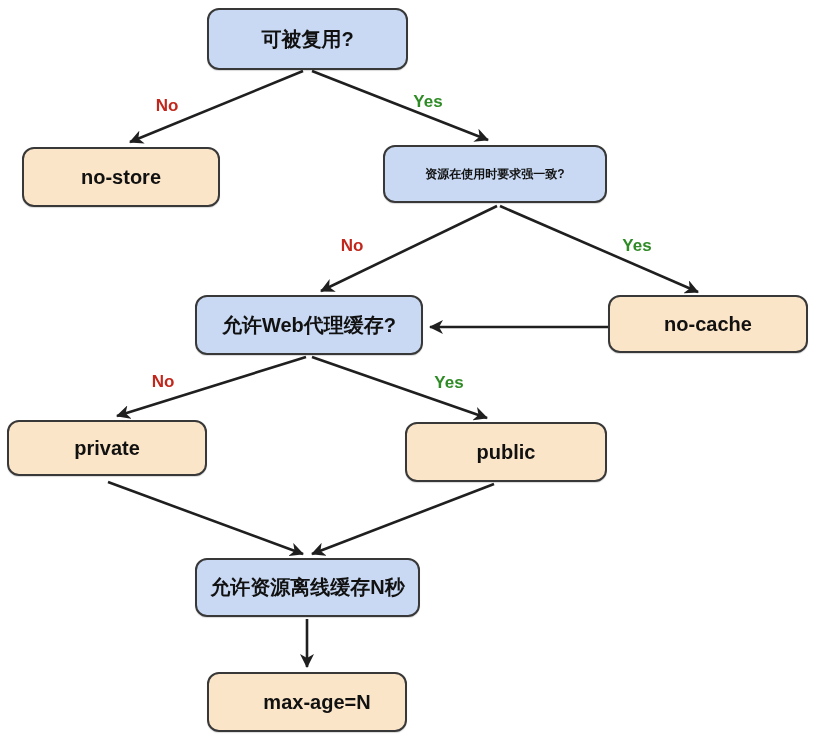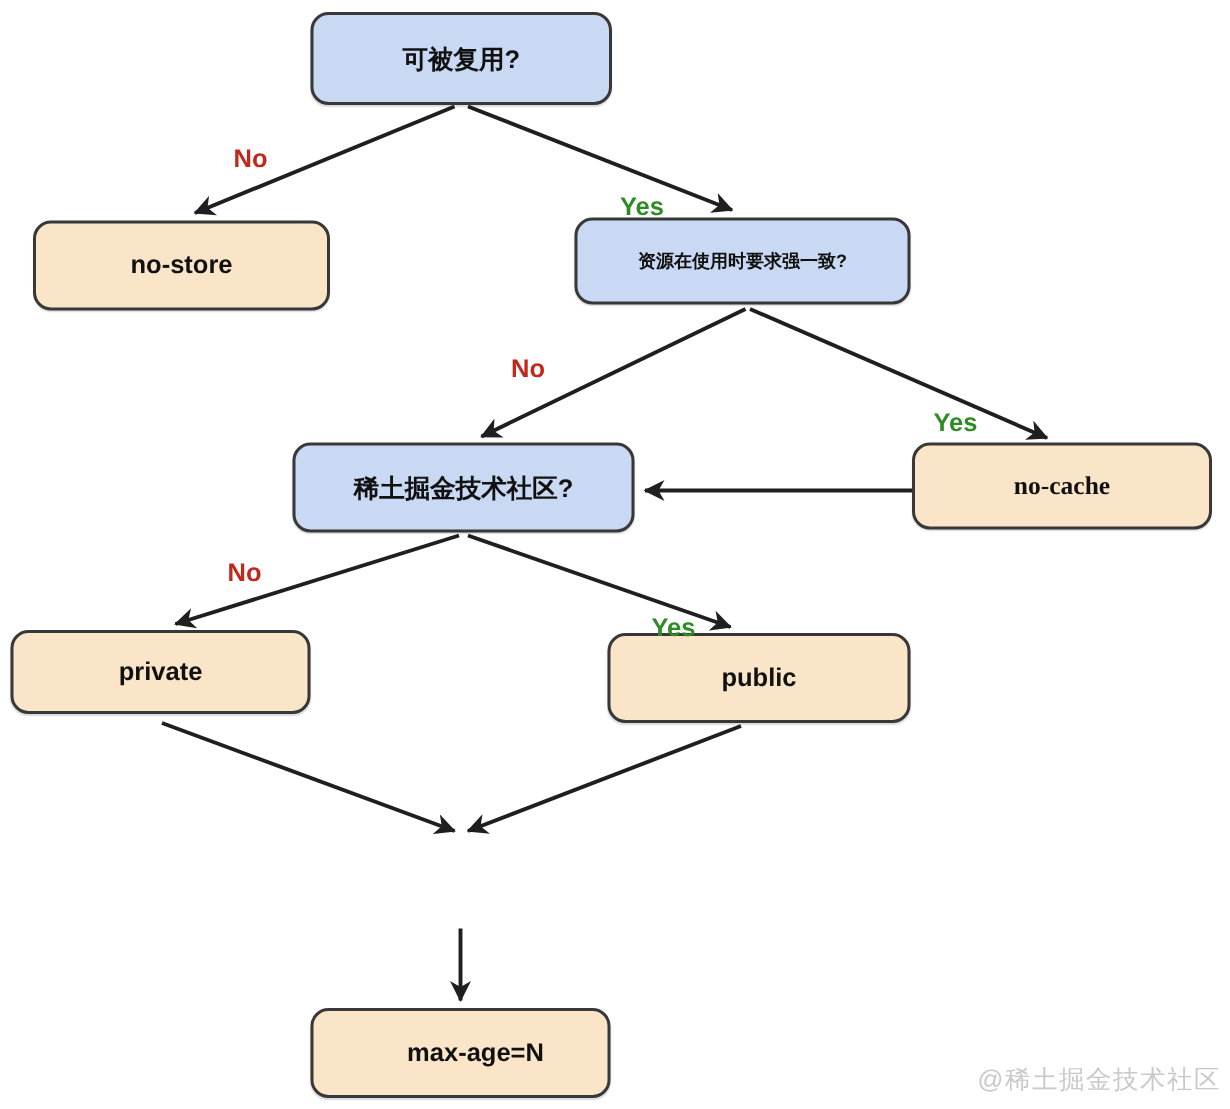--- a/index.html
+++ b/index.html
@@ -35,37 +35,37 @@
   }
   .arrowhead-path { fill: var(--arrow); }
   .node {
     position: absolute;
     display: flex;
     align-items: center;
     justify-content: center;
     border: 2.5px solid var(--node-border);
     border-radius: 12px;
     font-weight: bold;
-    font-size: 17px;
+    font-size: 20px;
     color: #111111;
     text-align: center;
     box-shadow: 0 1px 1px rgba(0,0,0,0.15);
   }
   .node.decision { background: var(--decision-fill); }
   .node.result { background: var(--result-fill); }
   .edge-label {
     position: absolute;
     transform: translateX(-50%);
     font-weight: bold;
     font-size: 17px;
     line-height: 1;
     white-space: nowrap;
   }
   .edge-label.no  { color: var(--no-label); text-align: right; }
-  .edge-label.yes { color: var(--yes-label); margin-top: 36px; }
+  .edge-label.yes { color: var(--yes-label); }
   .watermark {
     position: absolute;
     right: 6px;
     bottom: 8px;
     font-size: 17px;
     color: var(--watermark);
     letter-spacing: 1px;
   }
 </style>
 </head>
@@ -97,44 +97,46 @@
 
   <div class="node result" style="left:22px; top:147px; width:198px; height:60px;">
     <span>no-store</span>
   </div>
 
   <div class="node decision" style="left:383px; top:145px; width:224px; height:58px; font-size:12px;">
     <span>资源在使用时要求强一致?</span>
   </div>
 
   <div class="node decision" style="left:195px; top:295px; width:228px; height:60px;">
-    <span>稀土掘金技术社区?</span>
+    <span>允许Web代理缓存?</span>
   </div>
 
-  <div class="node result" style="left:608px; top:295px; width:200px; height:58px;font-family:Liberation Serif, serif;">
+  <div class="node result" style="left:608px; top:295px; width:200px; height:58px;">
     <span>no-cache</span>
   </div>
 
   <div class="node result" style="left:7px; top:420px; width:200px; height:56px;">
     <span>private</span>
   </div>
 
   <div class="node result" style="left:395px; top:422px; width:202px; height:60px;margin-left:10px;">
     <span>public</span>
   </div>
 
+  <div class="node decision" style="left:195px; top:558px; width:225px; height:59px;">
+    <span>允许资源离线缓存N秒</span>
+  </div>
 
   <div class="node result" style="left:207px; top:672px; width:200px; height:60px;padding-left:20px;">
     <span>max-age=N</span>
   </div>
 
   <div class="edge-label no" style="left:167px; top:97px;">No</div>
   <div class="edge-label yes" style="left:428px; top:93px;">Yes</div>
 
   <div class="edge-label no" style="left:352px; top:237px;">No</div>
   <div class="edge-label yes" style="left:637px; top:237px;">Yes</div>
 
   <div class="edge-label no" style="left:163px; top:373px;">No</div>
   <div class="edge-label yes" style="left:449px; top:374px;">Yes</div>
 
-  <div class="watermark">@稀土掘金技术社区</div>
 
 </div>
 
 </body></html>

